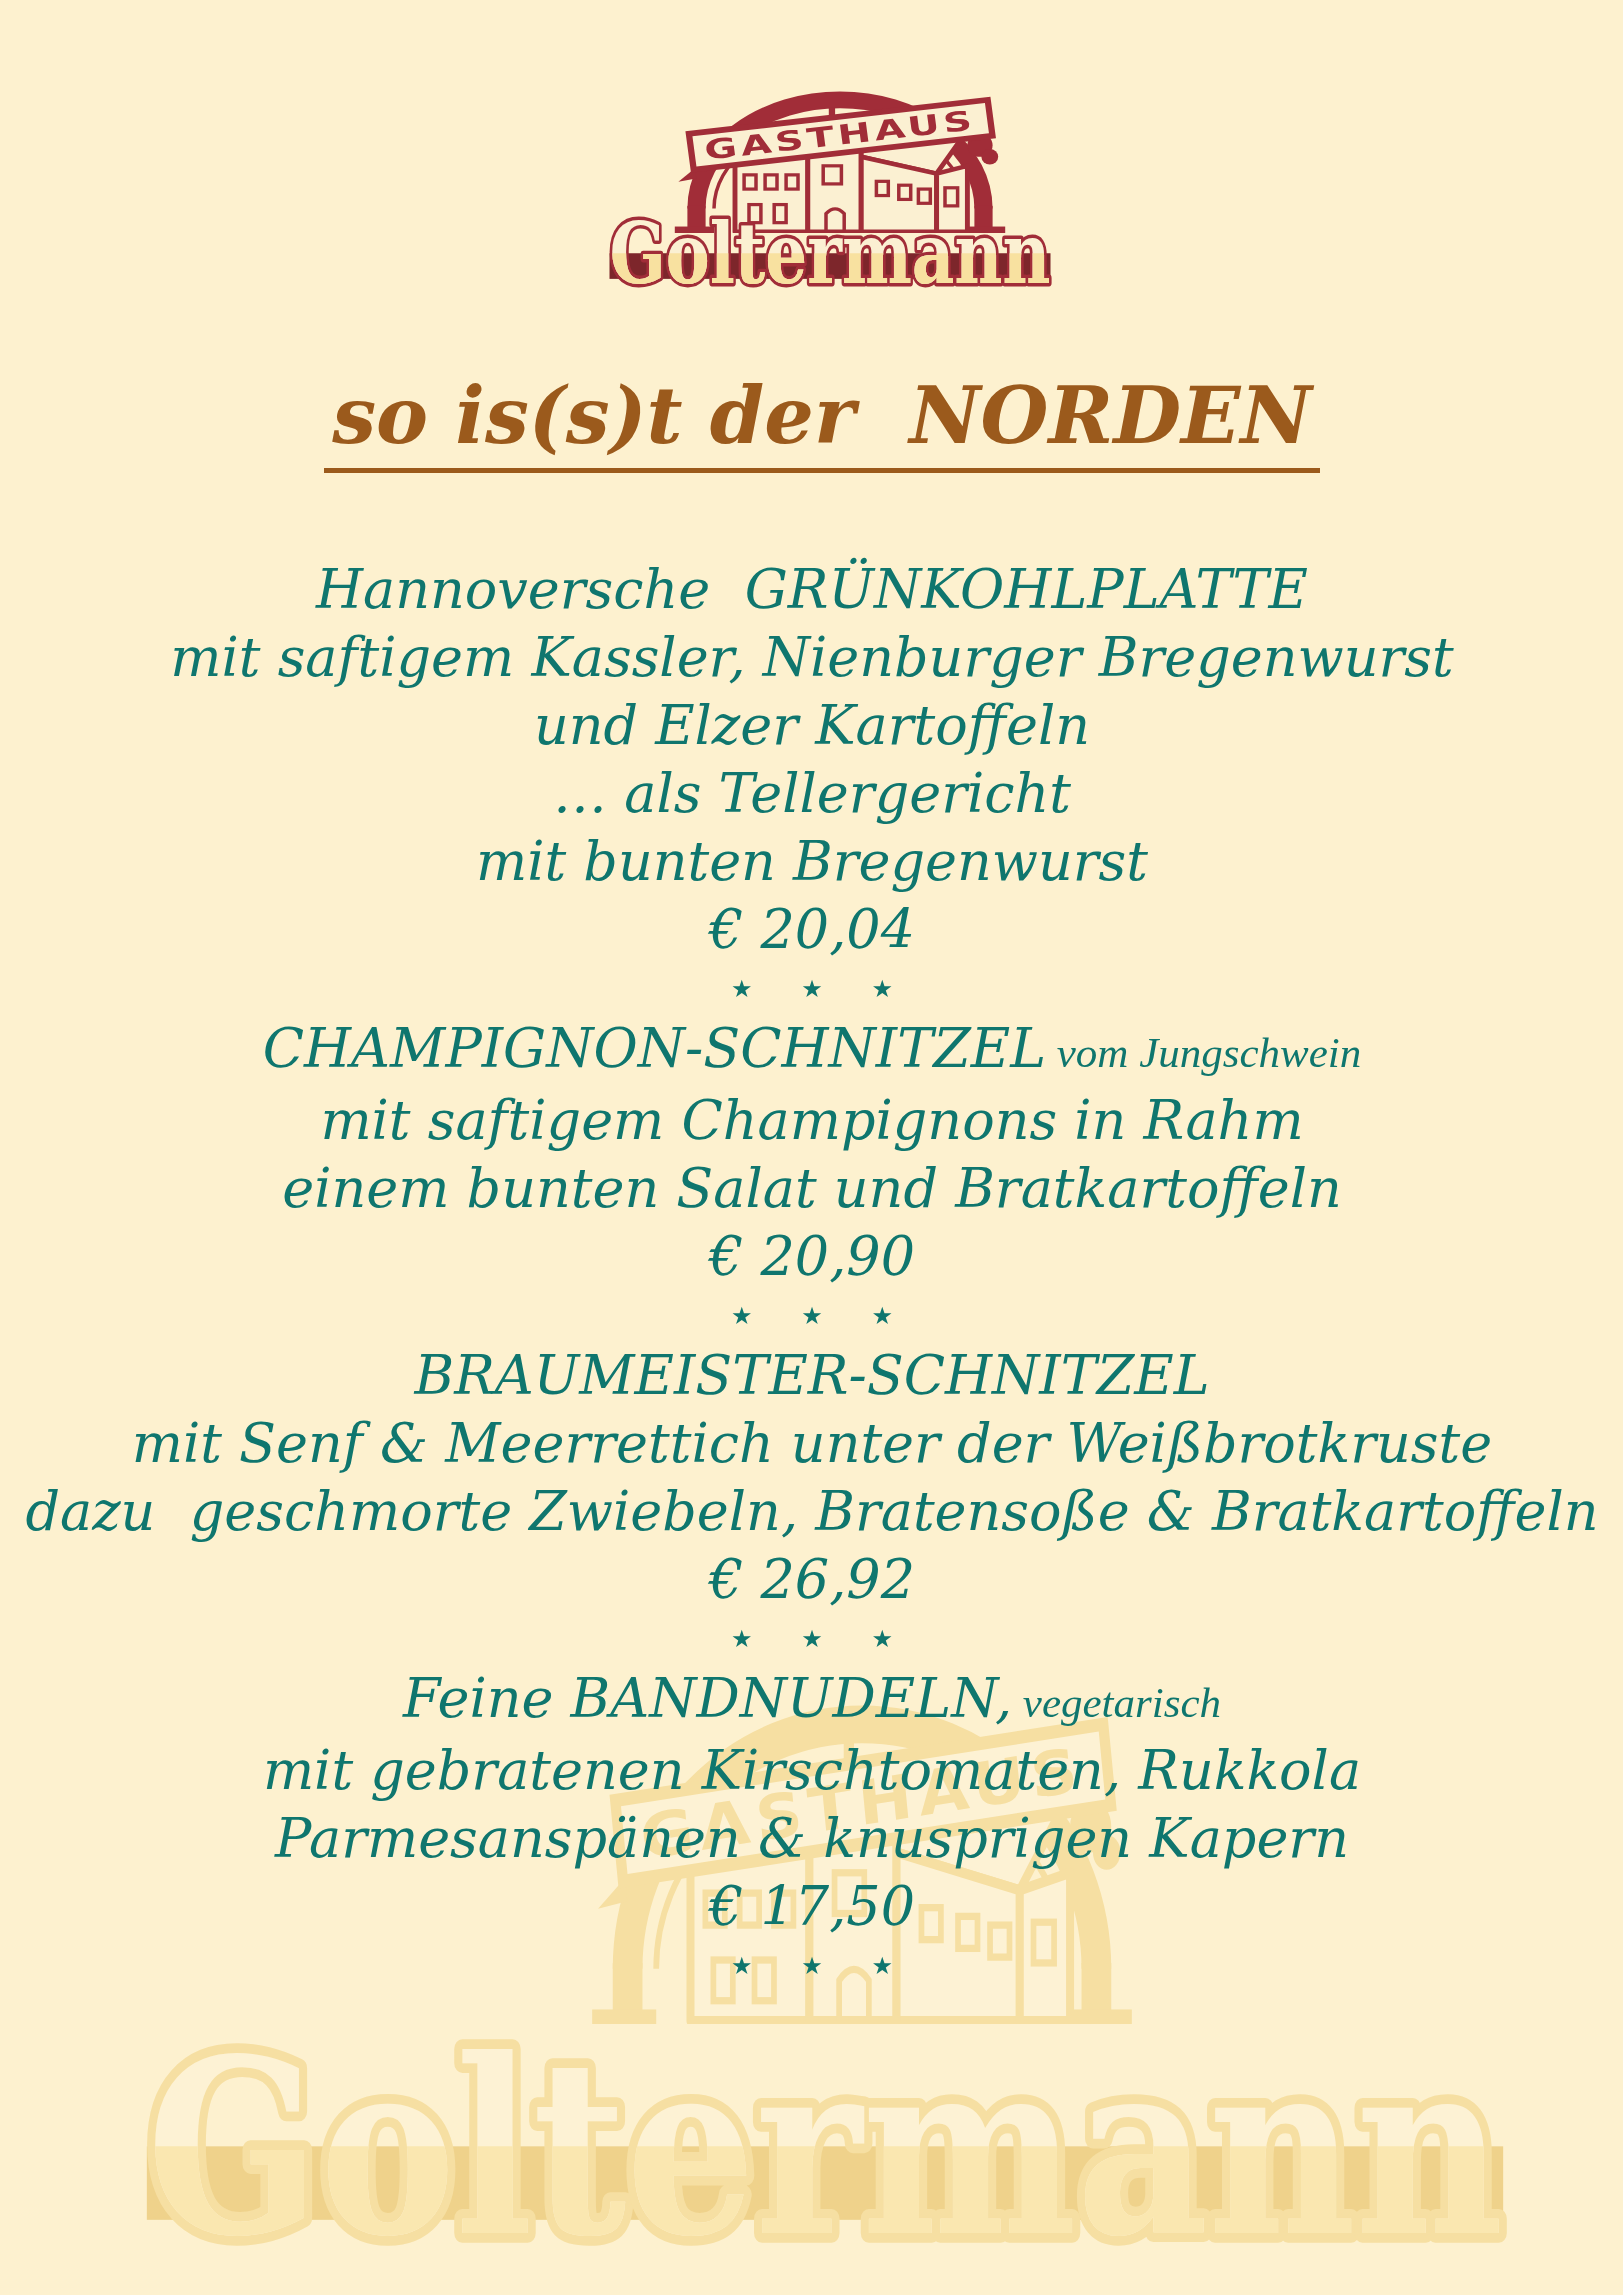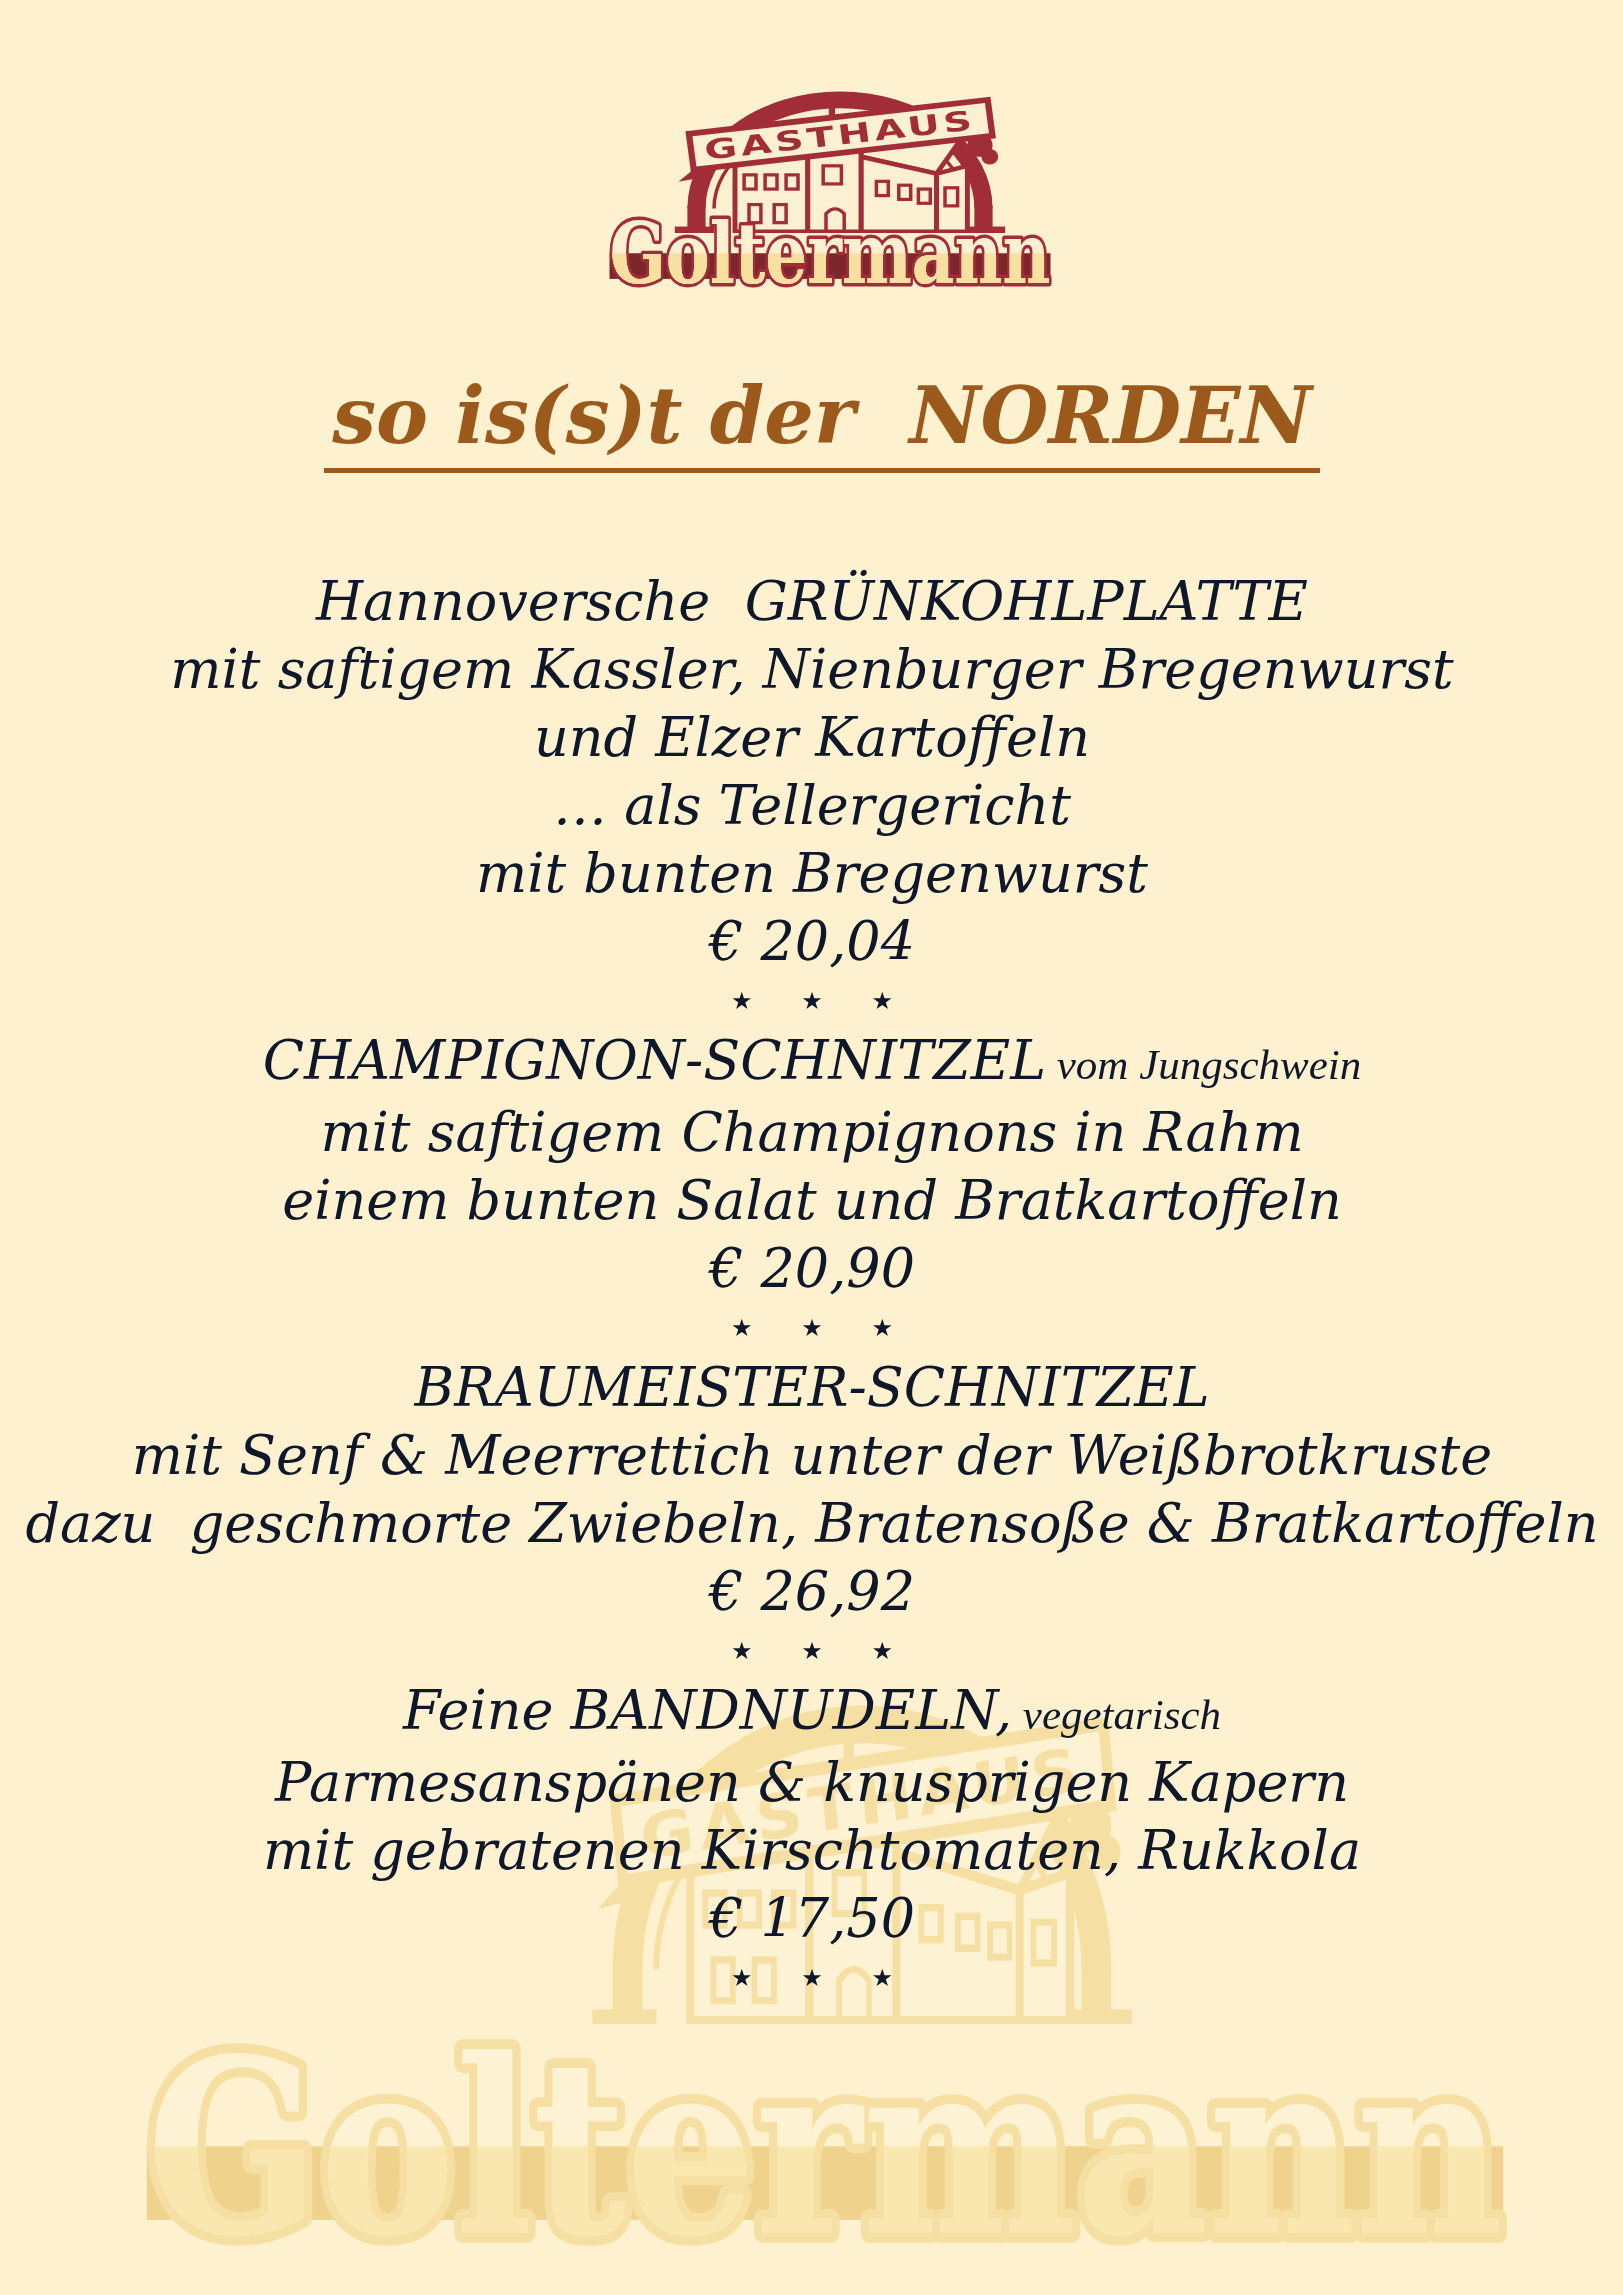--- a/index.html
+++ b/index.html
@@ -40,21 +40,21 @@
   .title{
     display:inline-block;
     font-style:italic;font-weight:bold;font-size:78px;line-height:89px;
     color:#9B5A1C;white-space:pre;
     padding:0 8px 8px 8px;
     border-bottom:5.6px solid #9B5A1C;
     margin-left:20px;
   }
 
   
-  .menu{position:absolute;top:568px;left:0;right:0;text-align:center;z-index:1;color:#0f172a;}
+  .menu{position:absolute;top:556px;left:0;right:0;text-align:center;z-index:1;color:#0f766e;}
   .line{
     font-style:italic;font-size:54px;line-height:68px;white-space:pre;
   }
   .note{font-size:43px;font-family:Liberation Serif, serif;}
   .stars{
     font-family:"DejaVu Sans","Liberation Sans",sans-serif;
     font-style:normal;font-size:24px;line-height:51px;height:51px;
     letter-spacing:20.6px;text-indent:20.6px;white-space:pre;
   }
 </style>
@@ -149,20 +149,20 @@
     <div class="line">€ 20,90</div>
     <div class="stars">★ ★ ★</div>
 
     <div class="line">BRAUMEISTER-SCHNITZEL</div>
     <div class="line">mit Senf &amp; Meerrettich unter der Weißbrotkruste</div>
     <div class="line">dazu  geschmorte Zwiebeln, Bratensoße &amp; Bratkartoffeln</div>
     <div class="line">€ 26,92</div>
     <div class="stars">★ ★ ★</div>
 
     <div class="line"><span>Feine BANDNUDELN,</span><span class="note"> vegetarisch</span></div>
+    <div class="line">mit gebratenen Kirschtomaten, Rukkola</div>
     <div class="line">Parmesanspänen &amp; knusprigen Kapern</div>
-    <div class="line">mit gebratenen Kirschtomaten, Rukkola</div>
     <div class="line">€ 17,50</div>
     <div class="stars">★ ★ ★</div>
 
   </div>
 </div>
 
 
 </body></html>

